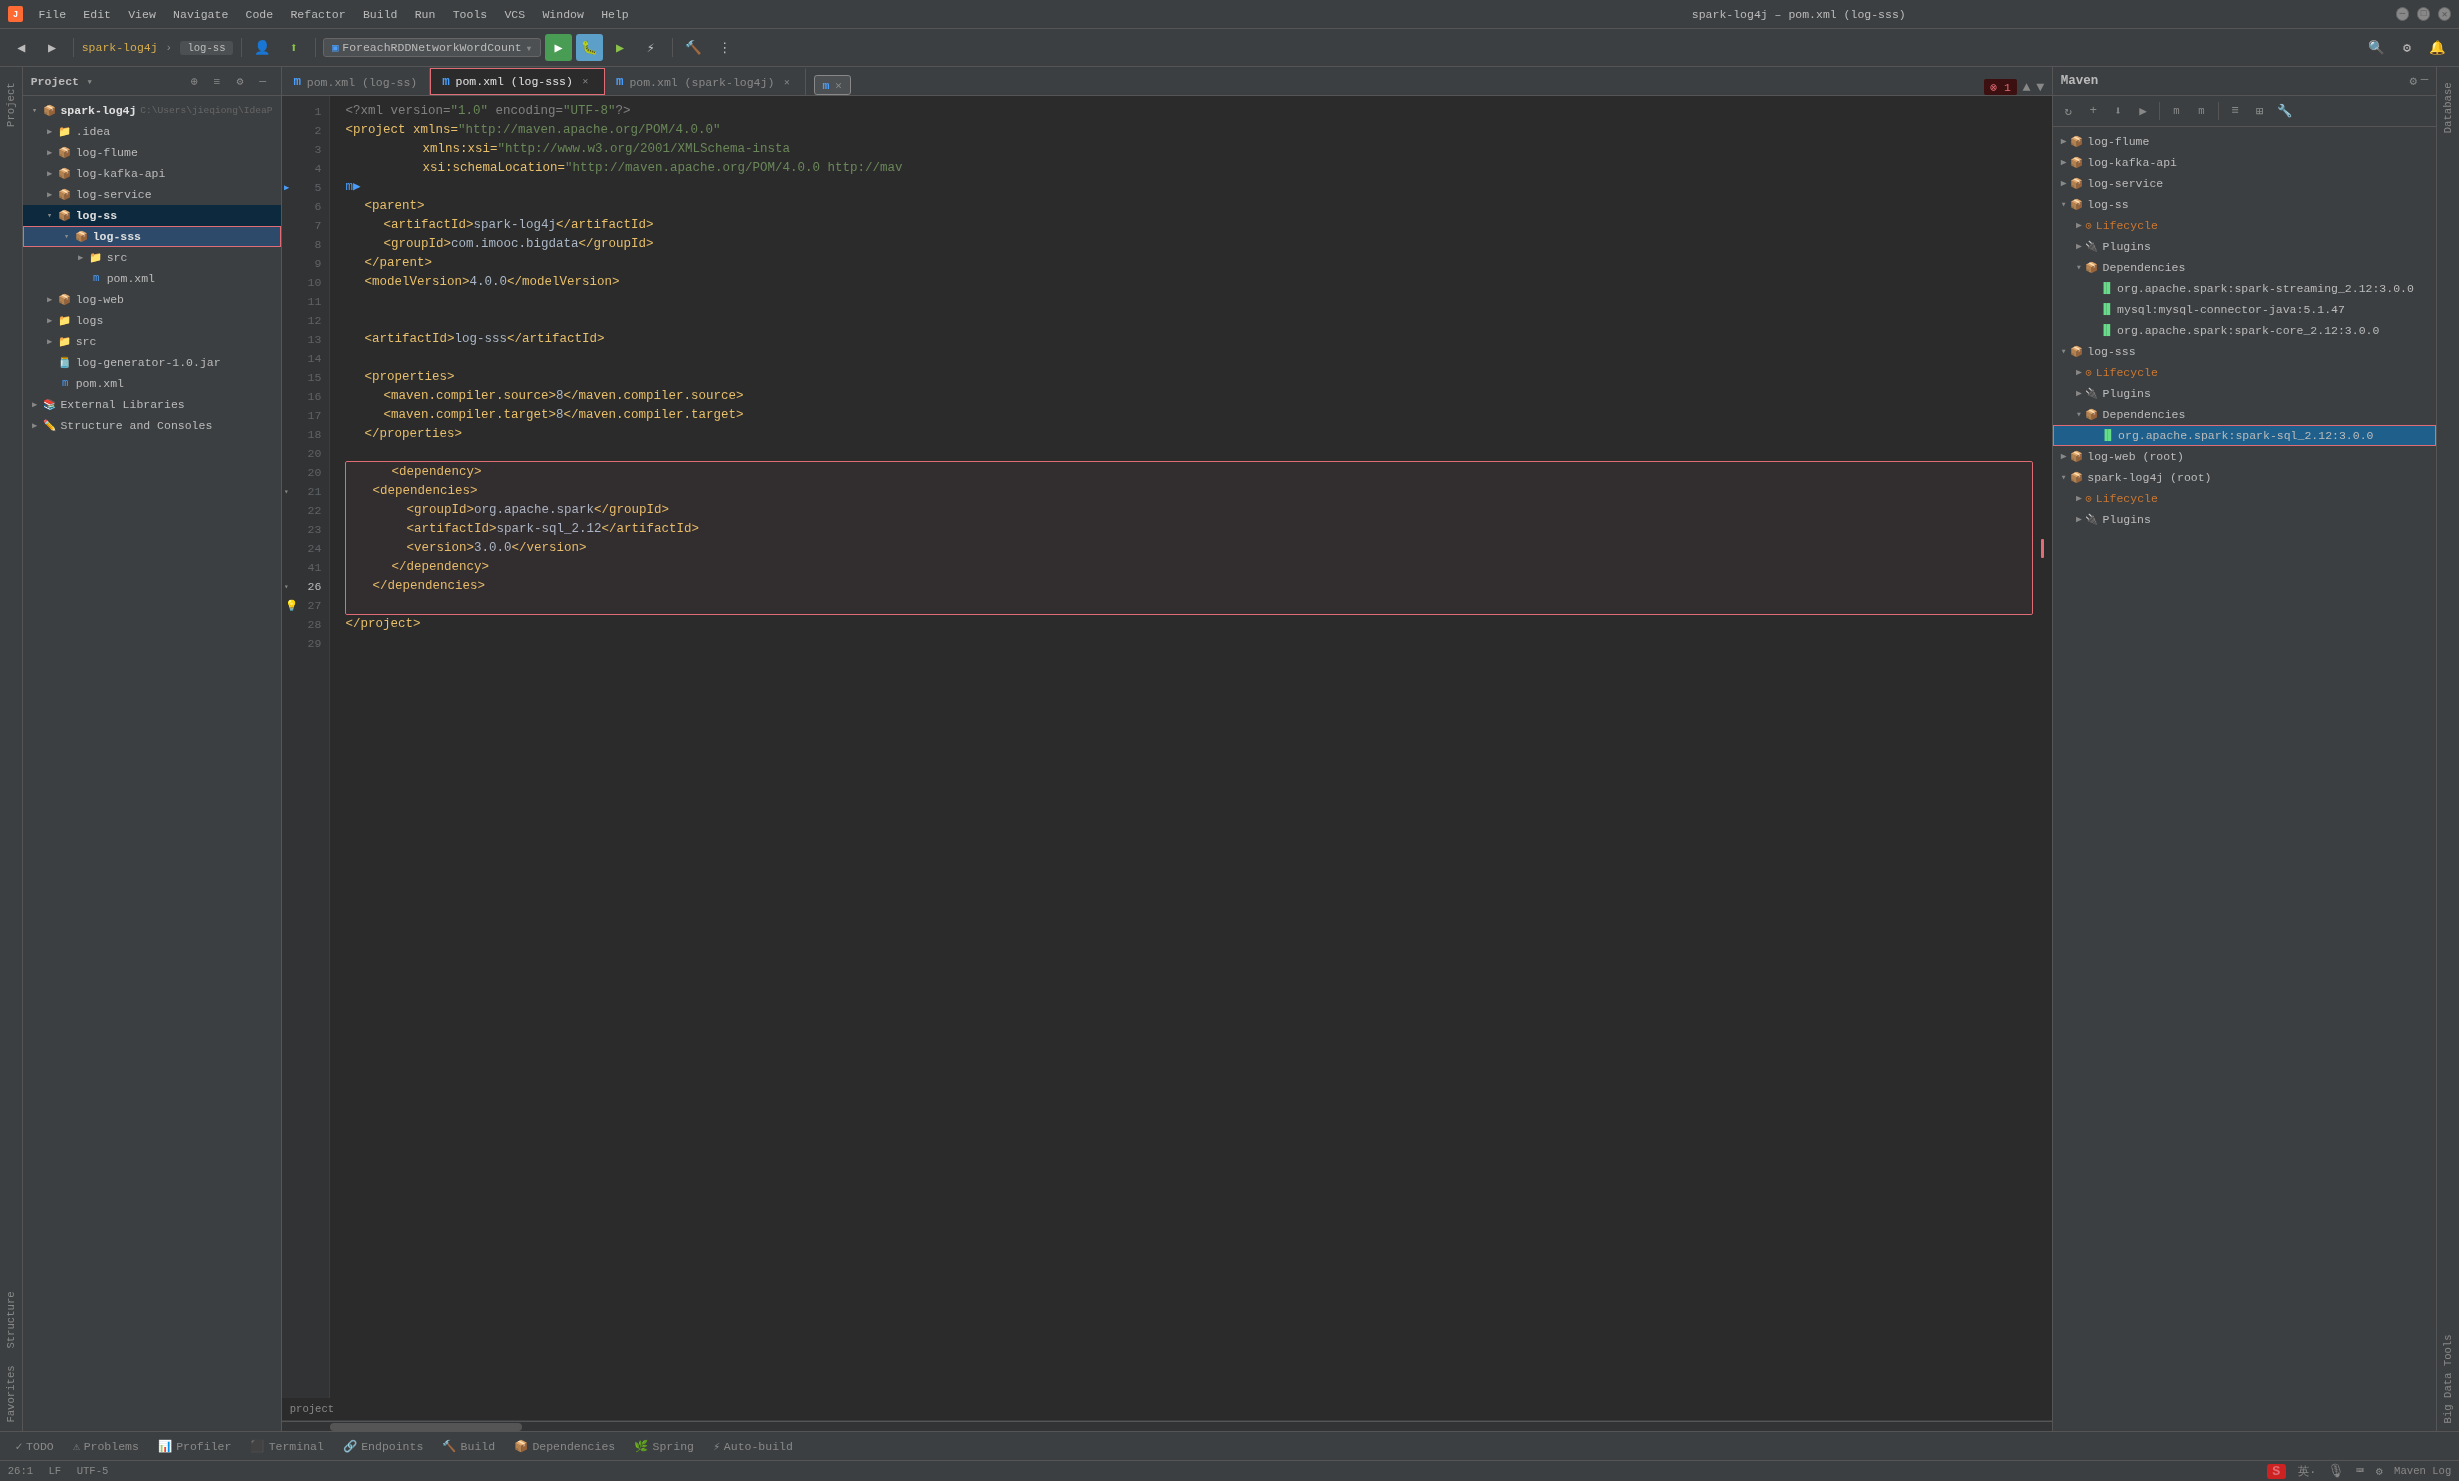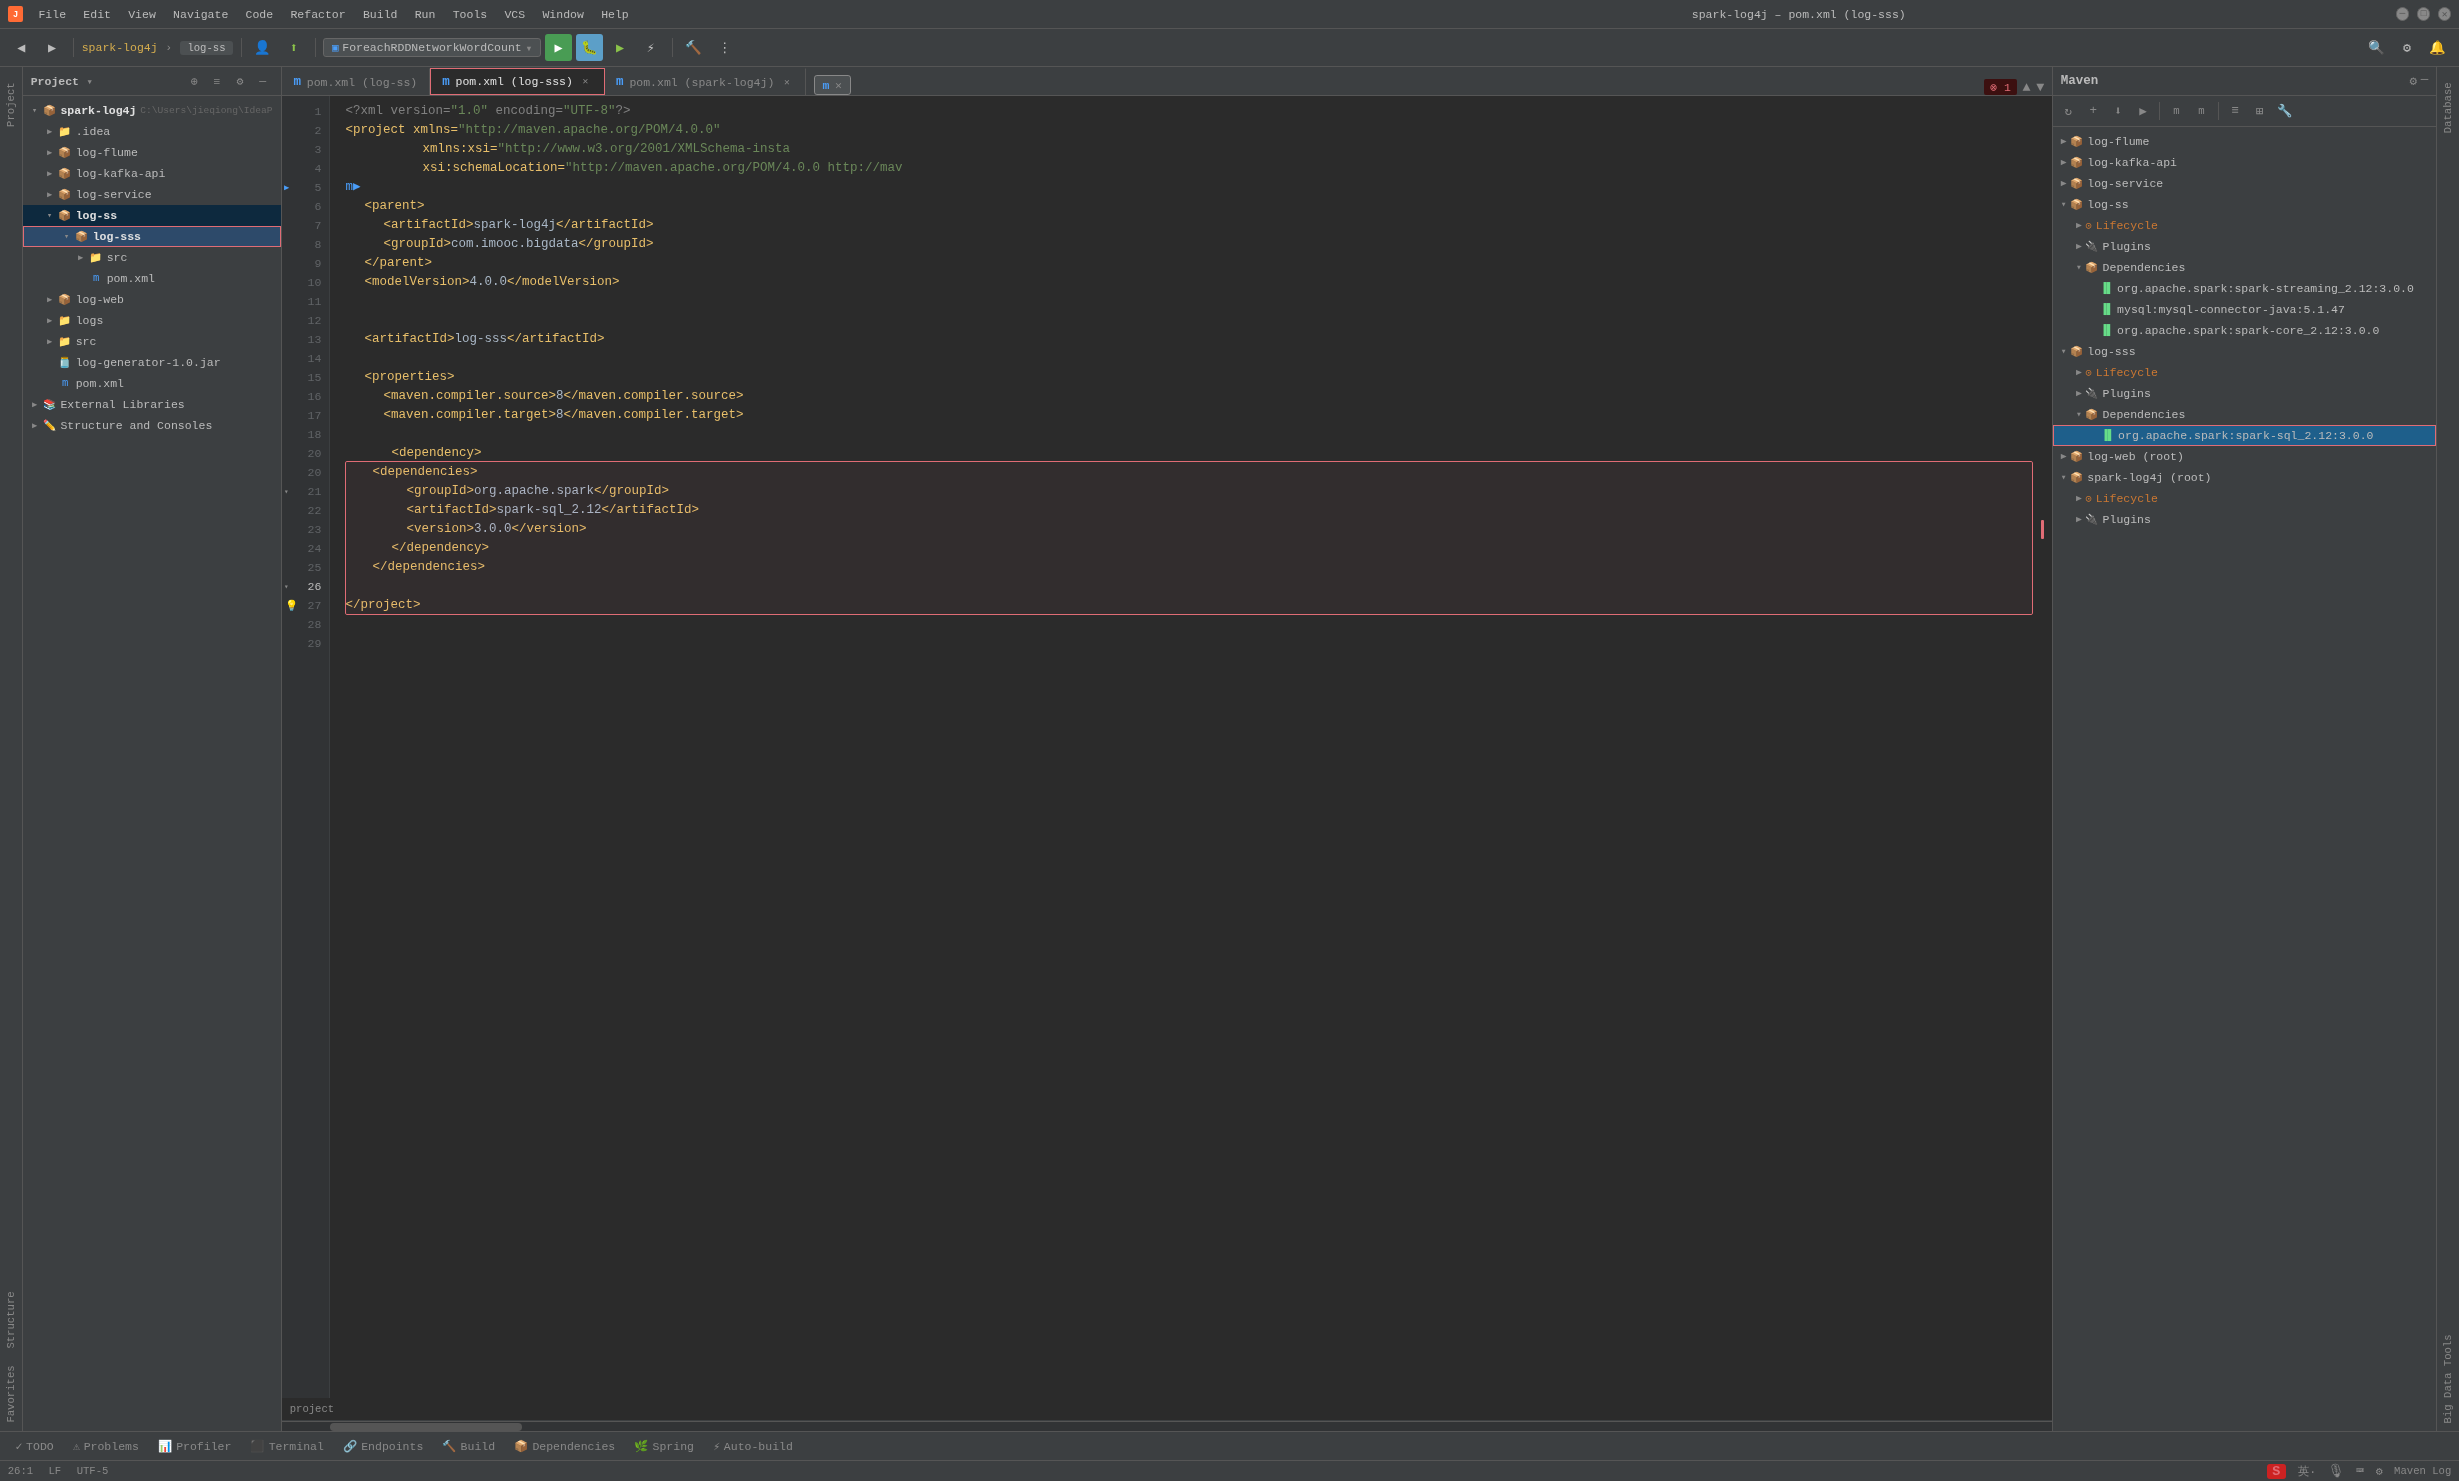--- a/index.html
+++ b/index.html
@@ -750,21 +750,21 @@
         <div class="line-number">18</div>
         <div class="line-number">20</div>
         <div class="line-number">20</div>
         <div class="line-number" style="position:relative">
           21
           <span style="position:absolute;left:1.9px;color:#888;font-size:7.7px">▾</span>
         </div>
         <div class="line-number">22</div>
         <div class="line-number">23</div>
         <div class="line-number">24</div>
-        <div class="line-number">25</div>
+        <div class="line-number">41</div>
         <div class="line-number active-line" style="position:relative">
           26
           <span style="position:absolute;left:1.9px;color:#888;font-size:7.7px">▾</span>
         </div>
         <div class="line-number" style="position:relative">
           27
           <span style="position:absolute;left:3.8px;color:#ffa500;font-size:10.6px">💡</span>
         </div>
         <div class="line-number">28</div>
         <div class="line-number">29</div>
@@ -821,20 +821,24 @@
           <span style="display:inline-block;width:19px"></span>
           <span class="xml-tag">&lt;properties&gt;</span>
         </div>
         <div class="code-line">
           <span style="display:inline-block;width:38px"></span>
           <span class="xml-tag">&lt;maven.compiler.source&gt;<span class="xml-text">8</span>&lt;/maven.compiler.source&gt;</span>
         </div>
         <div class="code-line">
           <span style="display:inline-block;width:38px"></span>
           <span class="xml-tag">&lt;maven.compiler.target&gt;<span class="xml-text">8</span>&lt;/maven.compiler.target&gt;</span>
+        </div>
+        <div class="code-line">
+          <span style="display:inline-block;width:19px"></span>
+          <span class="xml-tag">&lt;/properties&gt;</span>
         </div>
         <div class="code-line"></div>
         <div class="code-line">
           <span style="display:inline-block;width:46px"></span>
           <span class="xml-tag">&lt;dependency&gt;</span>
         </div>
         <div class="code-line">
           <span style="display:inline-block;width:27px"></span>
           <span class="xml-tag">&lt;dependencies&gt;</span>
         </div>

